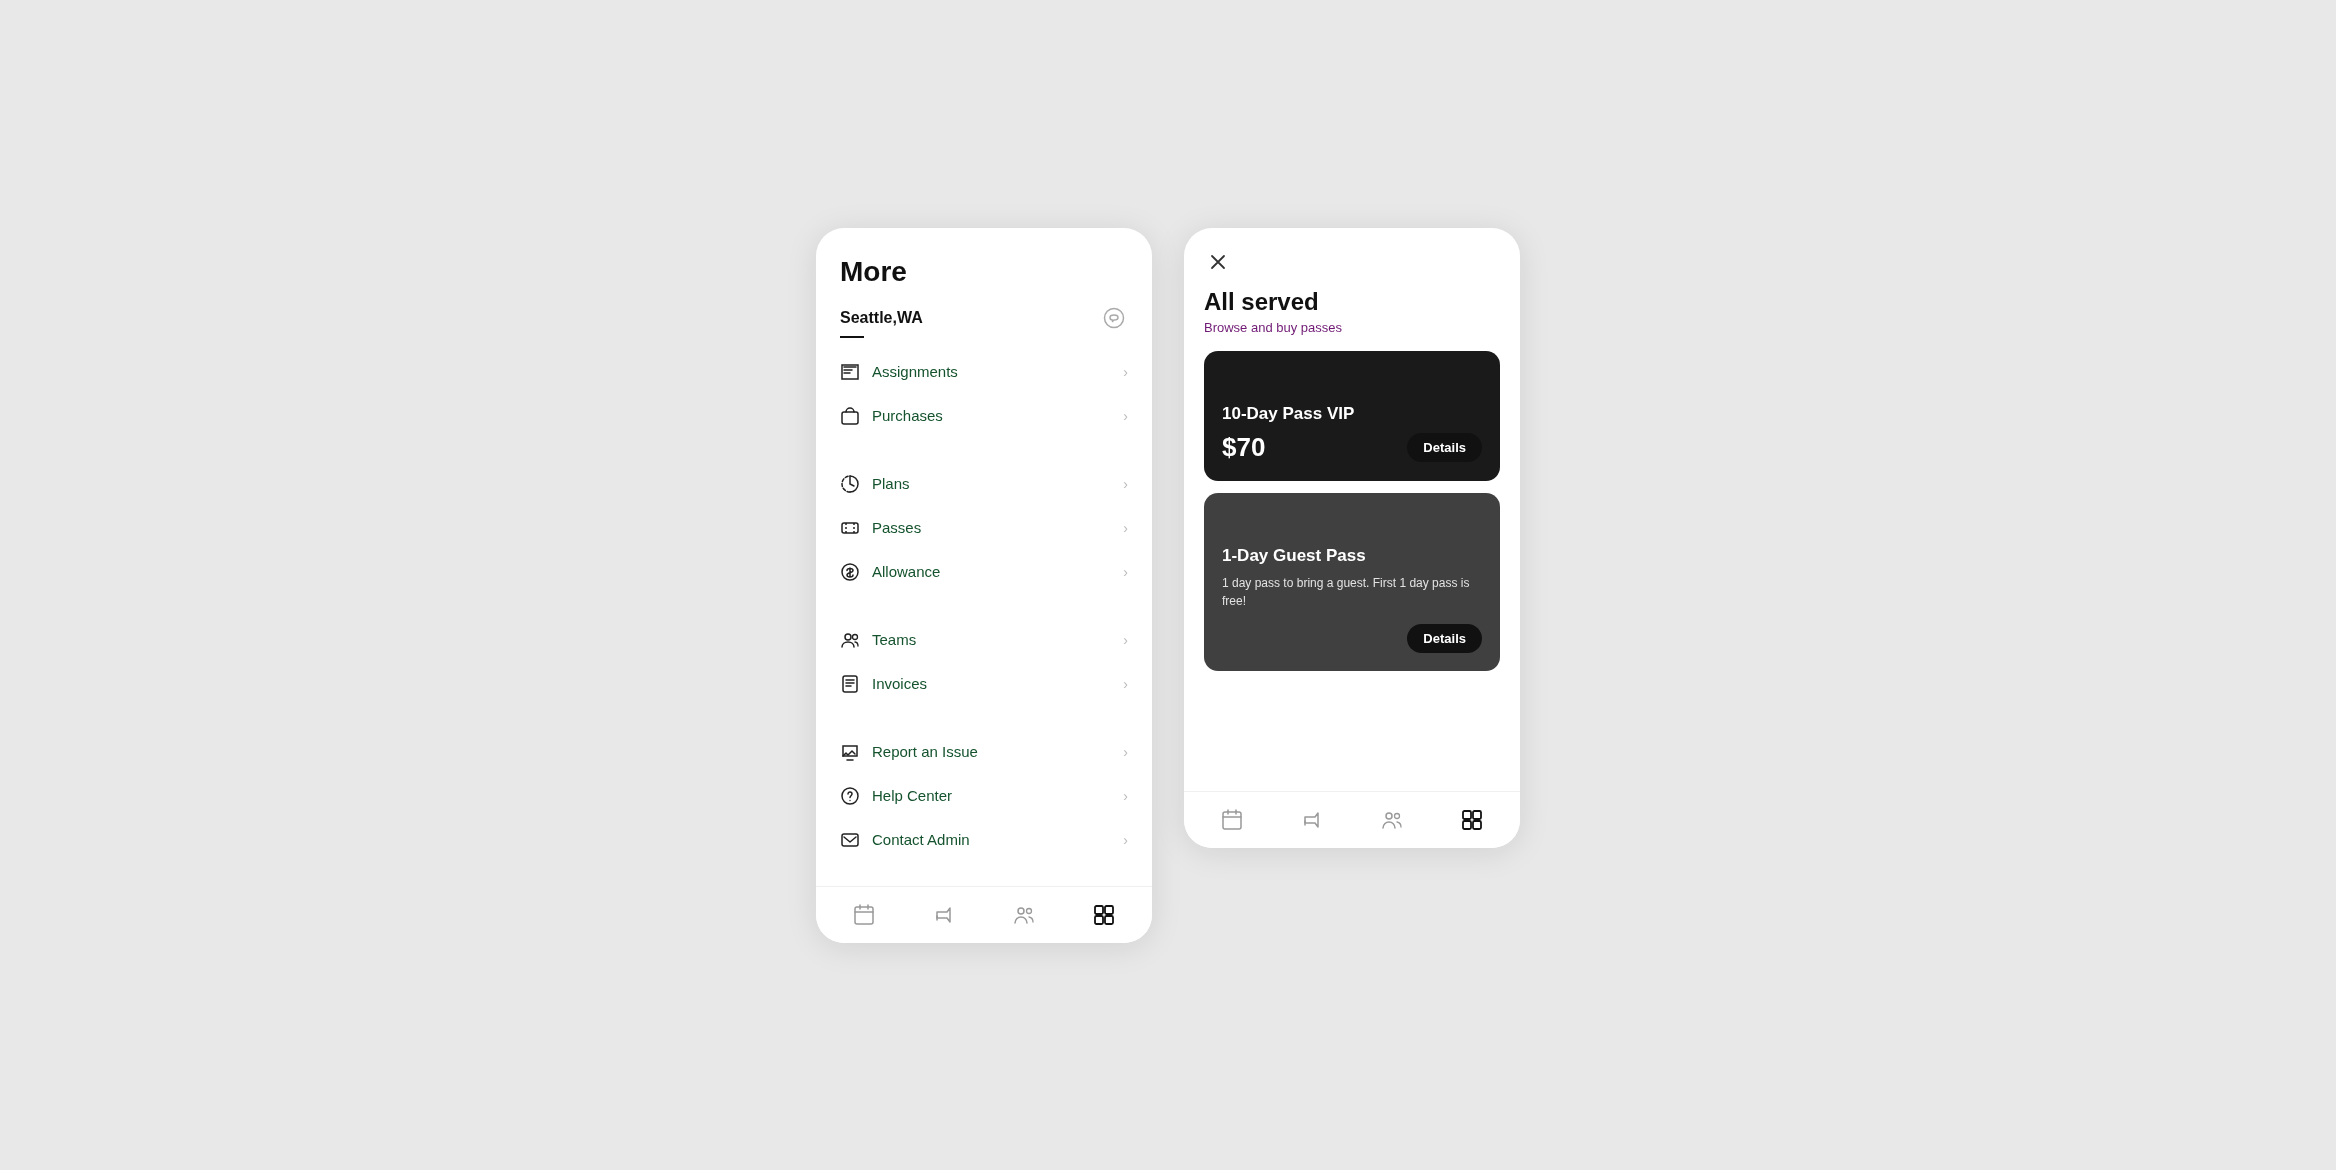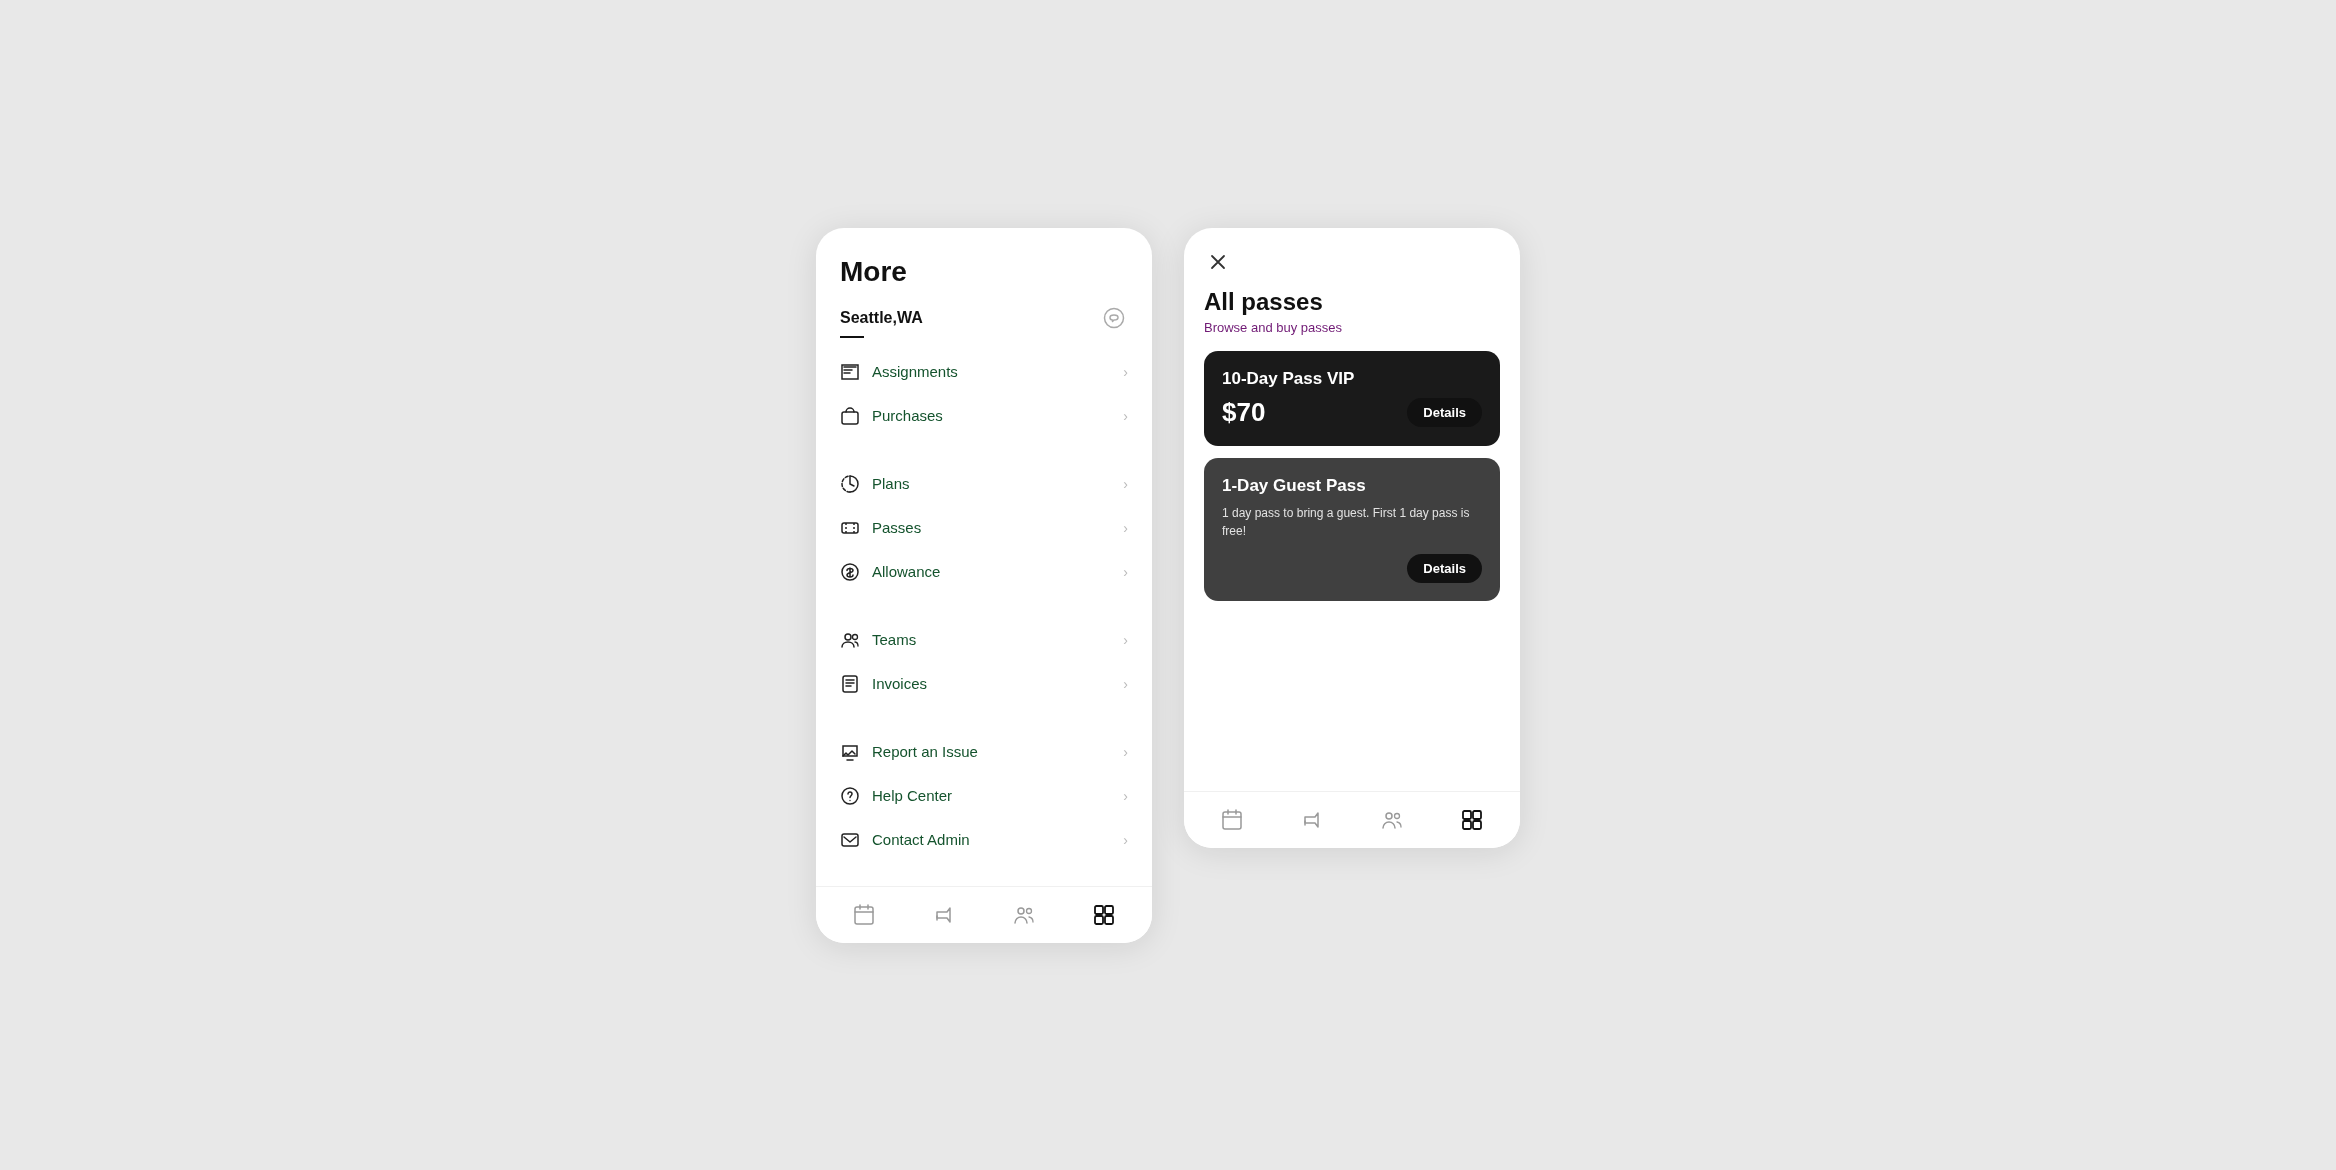--- a/index.html
+++ b/index.html
@@ -149,20 +149,21 @@
       color: #fff;
     }
     .pass-card.blue {
       background: #404040;
       color: #fff;
     }
     .pass-card-title {
       font-size: 17px;
       font-weight: 700;
       margin-bottom: 8px;
+      margin-top: 35px;
     }
     .pass-card-desc {
       font-size: 12px;
       line-height: 1.5;
       opacity: 0.85;
       margin-bottom: 14px;
     }
     .pass-card-footer {
       display: flex;
       align-items: center;
@@ -384,21 +385,21 @@
     </div>
   </div>
 
   <div class="phone-card">
     <div class="passes-content">
       <div class="close-btn">
         <svg width="18" height="18" viewBox="0 0 18 18" fill="none">
           <path d="M3 3l12 12M15 3L3 15" stroke="#333" stroke-width="1.8" stroke-linecap="round"></path>
         </svg>
       </div>
-      <div class="passes-title">All passes</div>
+      <div class="passes-title">All served</div>
       <div class="passes-subtitle">Browse and buy passes</div>
 
       <div class="pass-card dark">
         <div class="pass-card-title">10-Day Pass VIP</div>
         <div class="pass-card-footer">
           <span class="pass-price">$70</span>
           <button class="details-btn">Details</button>
         </div>
       </div>
 

